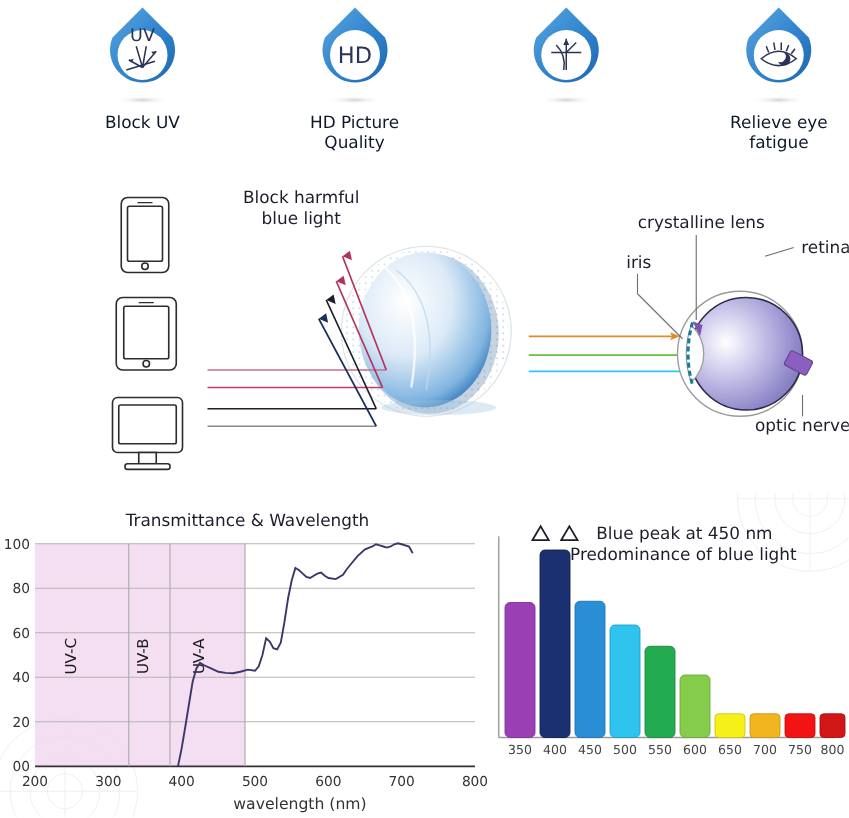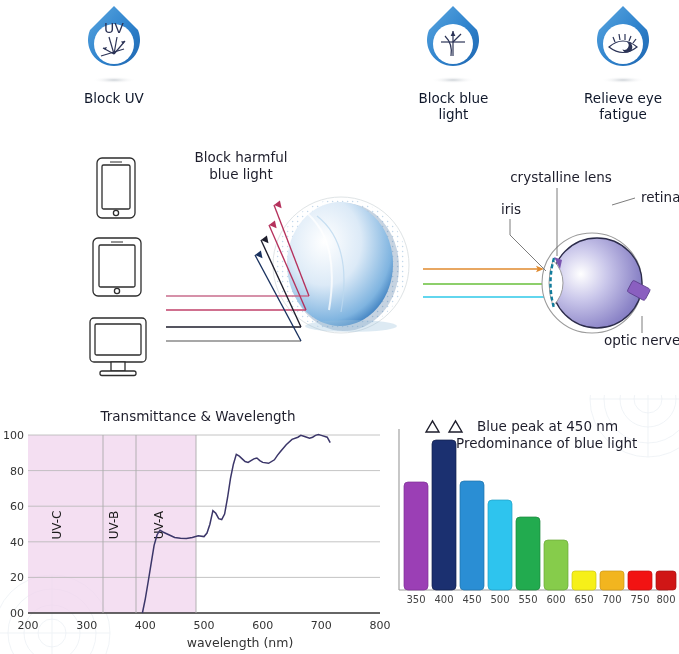--- a/index.html
+++ b/index.html
@@ -58,38 +58,46 @@
         <g fill="#2b3356">
           <path d="M27 44 l4 -1 -1.5 3 Z"></path>
             <path d="M49 37 l-4 0.4 2 2.6 Z"></path>
         </g>
       </svg>
     </div>
     <div class="feat-label">Block UV</div>
   </div>
 
   <div class="feature">
+    <div class="drop-wrap">
+      <svg class="drop" viewBox="0 0 76 80">
+        <ellipse cx="38" cy="76" rx="22" ry="3.4" fill="url(#shw)"></ellipse>
+        <path d="M38 2 L62 26 A26 26 0 1 1 14 26 Z" fill="url(#gb1)"></path>
+        <circle cx="38" cy="40" r="20" fill="#ffffff"></circle>
+        <text x="38" y="46" text-anchor="middle" font-size="18" fill="#2b3356" font-family="DejaVu Sans, sans-serif">HD</text>
+      </svg>
+    </div>
+    <div class="feat-label">HD Picture<br>Quality</div>
   </div>
 
   <div class="feature">
     <div class="drop-wrap">
       <svg class="drop" viewBox="0 0 76 80">
         <ellipse cx="38" cy="76" rx="22" ry="3.4" fill="url(#shw)"></ellipse>
         <path d="M38 2 L62 26 A26 26 0 1 1 14 26 Z" fill="url(#gb1)"></path>
         <circle cx="38" cy="40" r="20" fill="#ffffff"></circle>
         <g stroke="#2b3356" stroke-width="1.2" fill="none">
           <line x1="26" y1="38" x2="50" y2="38"></line>
           <line x1="38" y1="52" x2="38" y2="27"></line>
           <path d="M30 32 Q38 40 36 52"></path>
           <path d="M46 30 Q40 36 38 38"></path>
         </g>
         <path d="M38 27 l-2.4 5 4.8 0 Z" fill="#2b3356"></path>
       </svg>
     </div>
-    <div class="feat-label">Block blue<br>light</div>
   </div>
 
   <div class="feature">
     <div class="drop-wrap">
       <svg class="drop" viewBox="0 0 76 80">
         <ellipse cx="38" cy="76" rx="22" ry="3.4" fill="url(#shw)"></ellipse>
         <path d="M38 2 L62 26 A26 26 0 1 1 14 26 Z" fill="url(#gb1)"></path>
         <circle cx="38" cy="40" r="20" fill="#ffffff"></circle>
         <g stroke="#2b3356" stroke-width="1.2" fill="none">
           <path d="M24 43 Q38 31 52 43 Q38 54 24 43 Z"></path>

